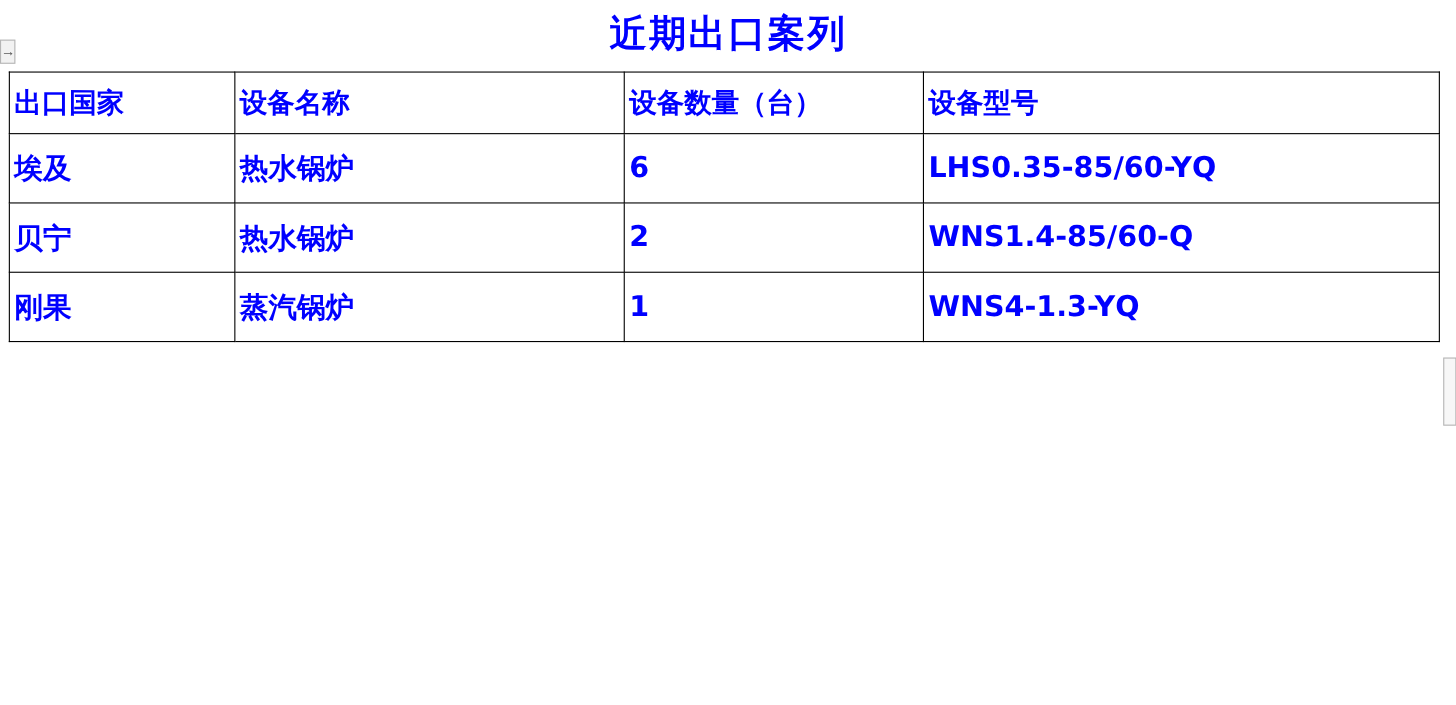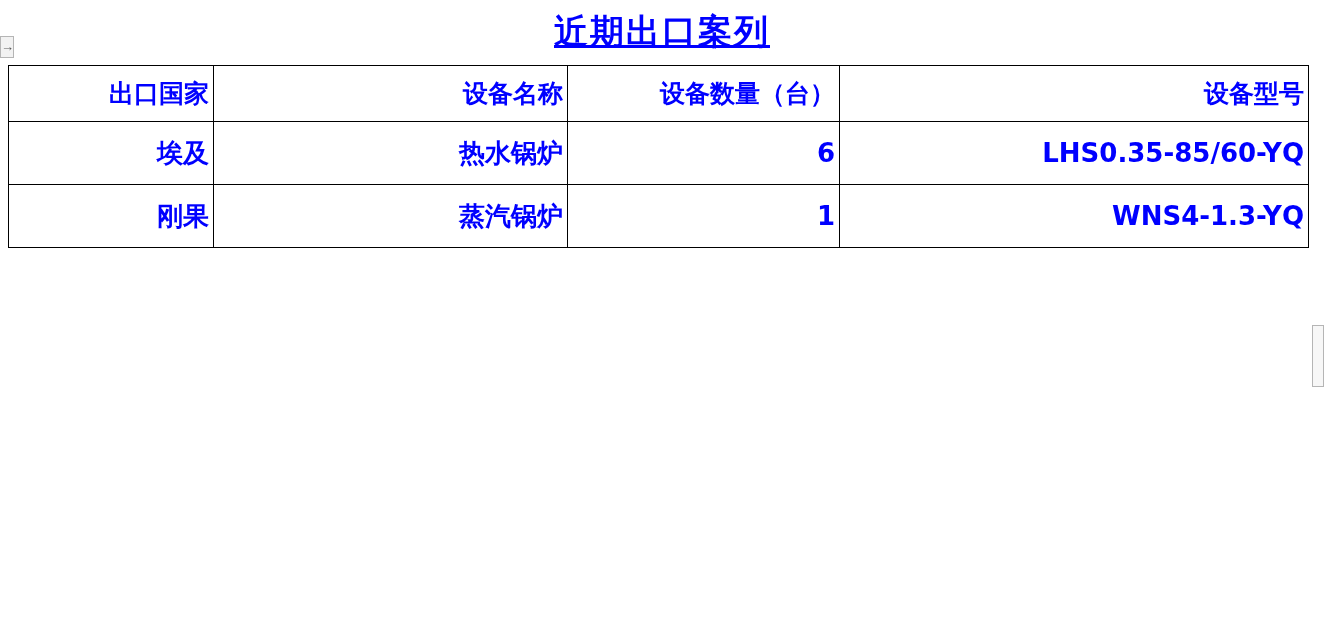--- a/index.html
+++ b/index.html
@@ -21,32 +21,31 @@
   }
   .title {
     text-align: center;
     color: #0000ff;
     font-size: 34px;
     font-weight: bold;
     line-height: 1;
     padding-top: 14px;
     letter-spacing: 2px;
     font-family: "DejaVu Sans", "Liberation Sans", sans-serif;
-    text-decoration: underline;
   }
   table.cases {
     border-collapse: collapse;
     margin: 17px 0 0 8px;
     width: 1300px;
     table-layout: fixed;
   }
   table.cases td {
     border: 1px solid #000000;
     color: #0000ff;
-    text-align: right;
+    text-align: left;
     font-size: 26px;
     font-weight: bold;
     height: 62px;
     padding: 0 4px;
     font-family: "DejaVu Sans", "Liberation Sans", sans-serif;
     white-space: nowrap;
     overflow: hidden;
   }
   table.cases tr.head td {
     height: 55px;
@@ -112,20 +111,26 @@
         <td>设备型号</td>
       </tr>
 
       <tr>
         <td>埃及</td>
         <td>热水锅炉</td>
         <td>6</td>
         <td>LHS0.35-85/60-YQ</td>
       </tr>
       <tr>
+        <td>贝宁</td>
+        <td>热水锅炉</td>
+        <td>2</td>
+        <td>WNS1.4-85/60-Q</td>
+      </tr>
+      <tr>
         <td>刚果</td>
         <td>蒸汽锅炉</td>
         <td>1</td>
         <td>WNS4-1.3-YQ</td>
       </tr>
     </tbody>
   </table>
 </div>
 
 </body></html>

